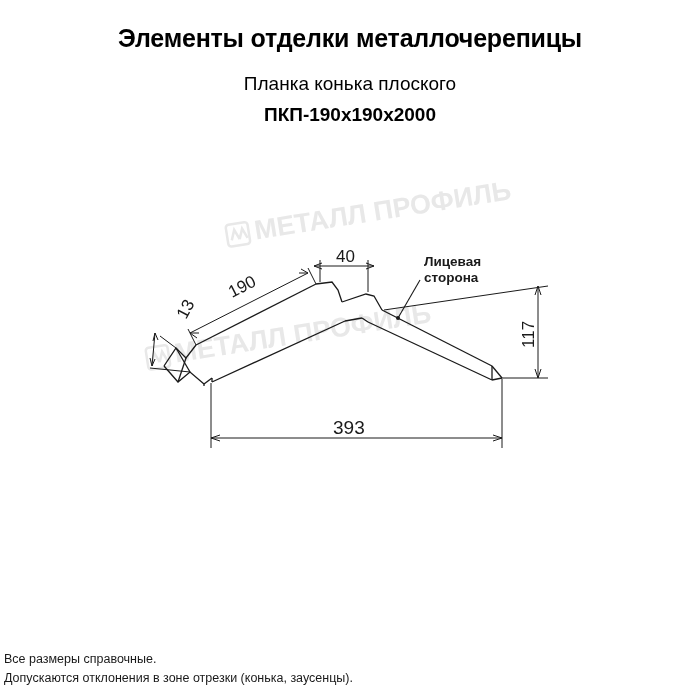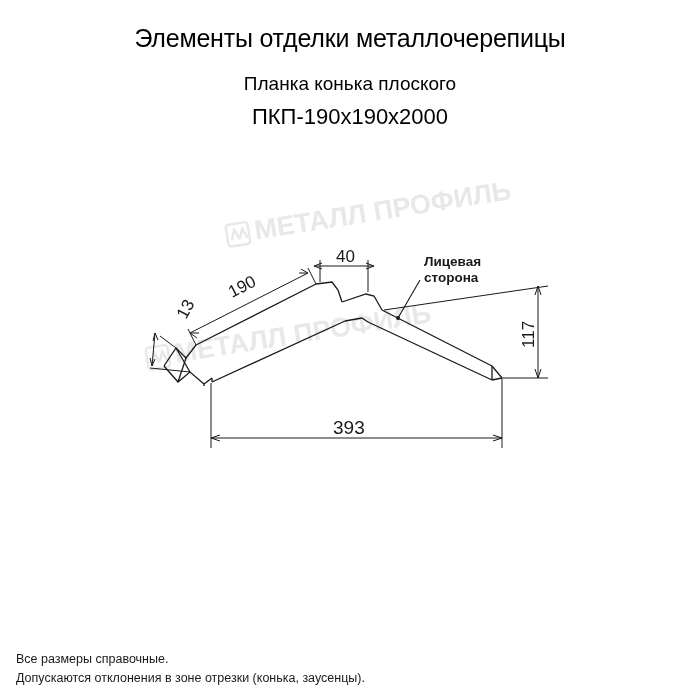--- a/index.html
+++ b/index.html
@@ -21,47 +21,47 @@
   }
   .header {
     position: absolute;
     top: 0;
     left: 0;
     width: 700px;
     text-align: center;
   }
   .title-main {
     font-size: 25px;
-    font-weight: normal;
+    font-weight: bold;
     margin-top: 24px;
     letter-spacing: -0.2px;
     color: #000;
   }
   .title-sub {
     font-size: 19px;
     font-weight: normal;
     margin-top: 20px;
     color: #000;
   }
   .title-code {
-    font-size: 22px;
-    font-weight: normal;
+    font-size: 19px;
+    font-weight: bold;
     margin-top: 9px;
     color: #000;
   }
   .drawing {
     position: absolute;
     top: 170px;
     left: 0;
     width: 700px;
     height: 330px;
   }
   .footer {
     position: absolute;
-    left: 16px;
+    left: 4px;
     bottom: 12px;
     font-size: 12.5px;
     line-height: 19px;
     color: #1a1a1a;
   }
   .footer div {
     white-space: nowrap;
   }
   svg text {
     font-family: "Liberation Sans", sans-serif;

